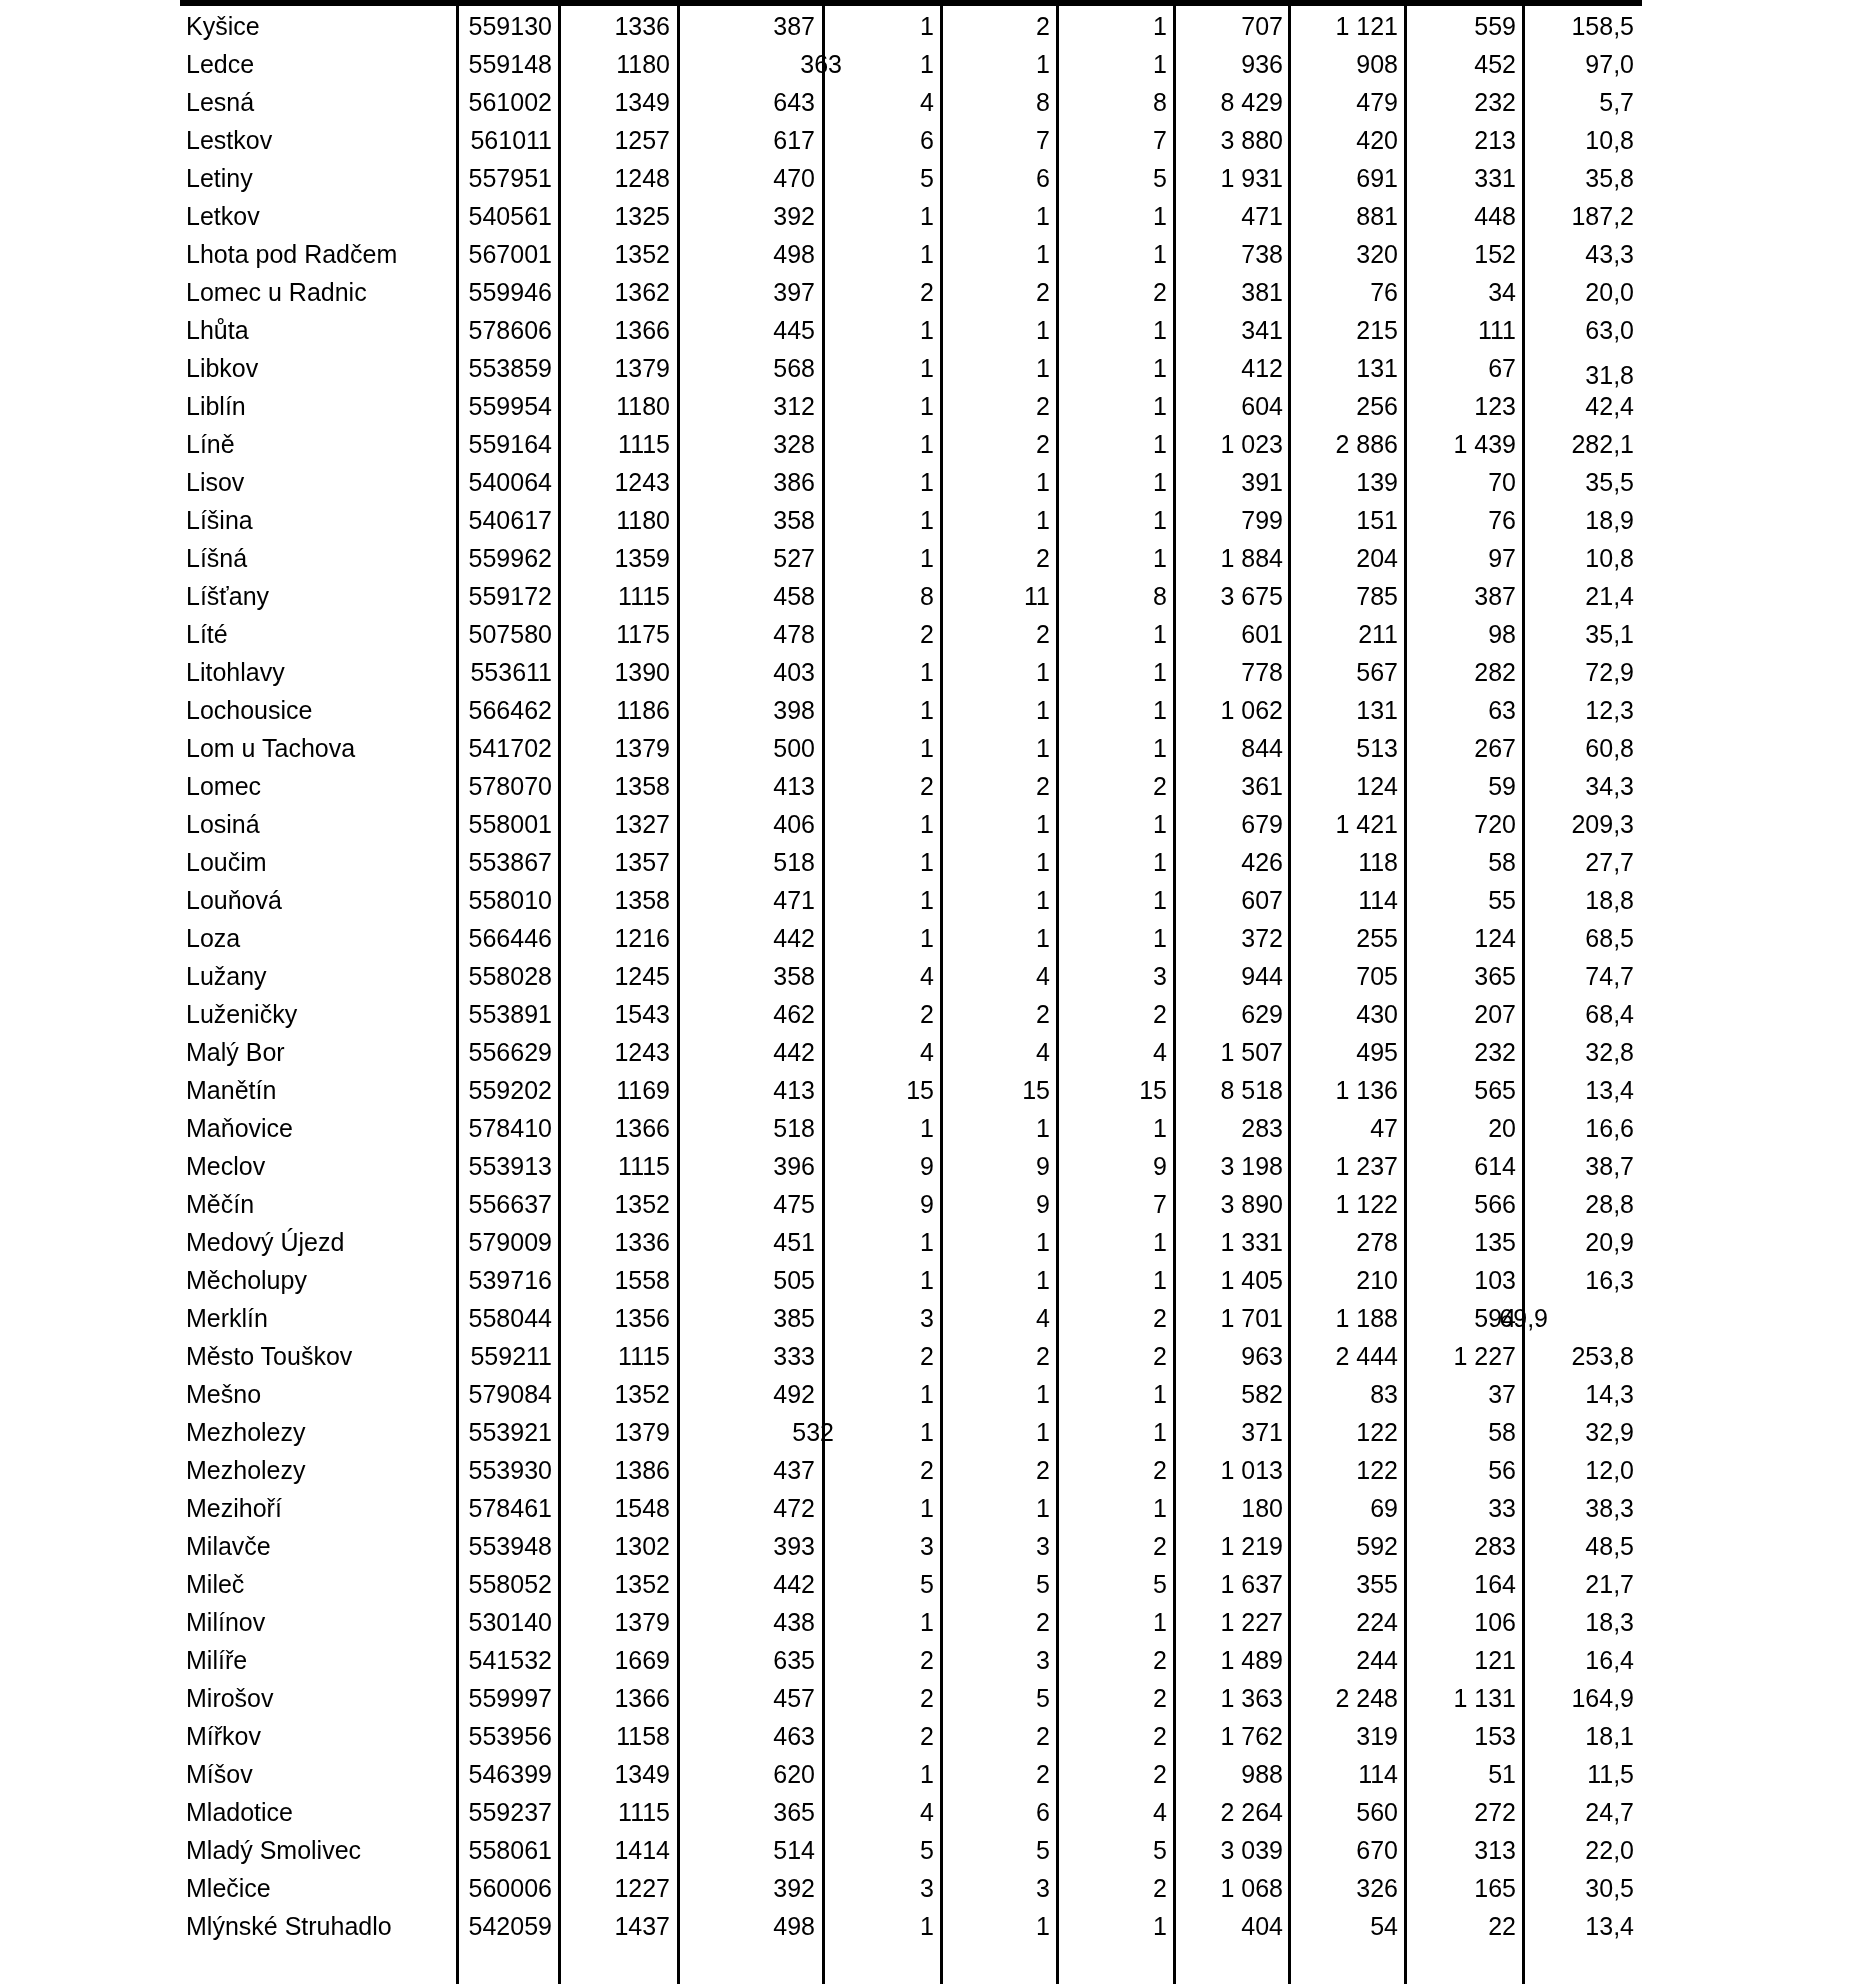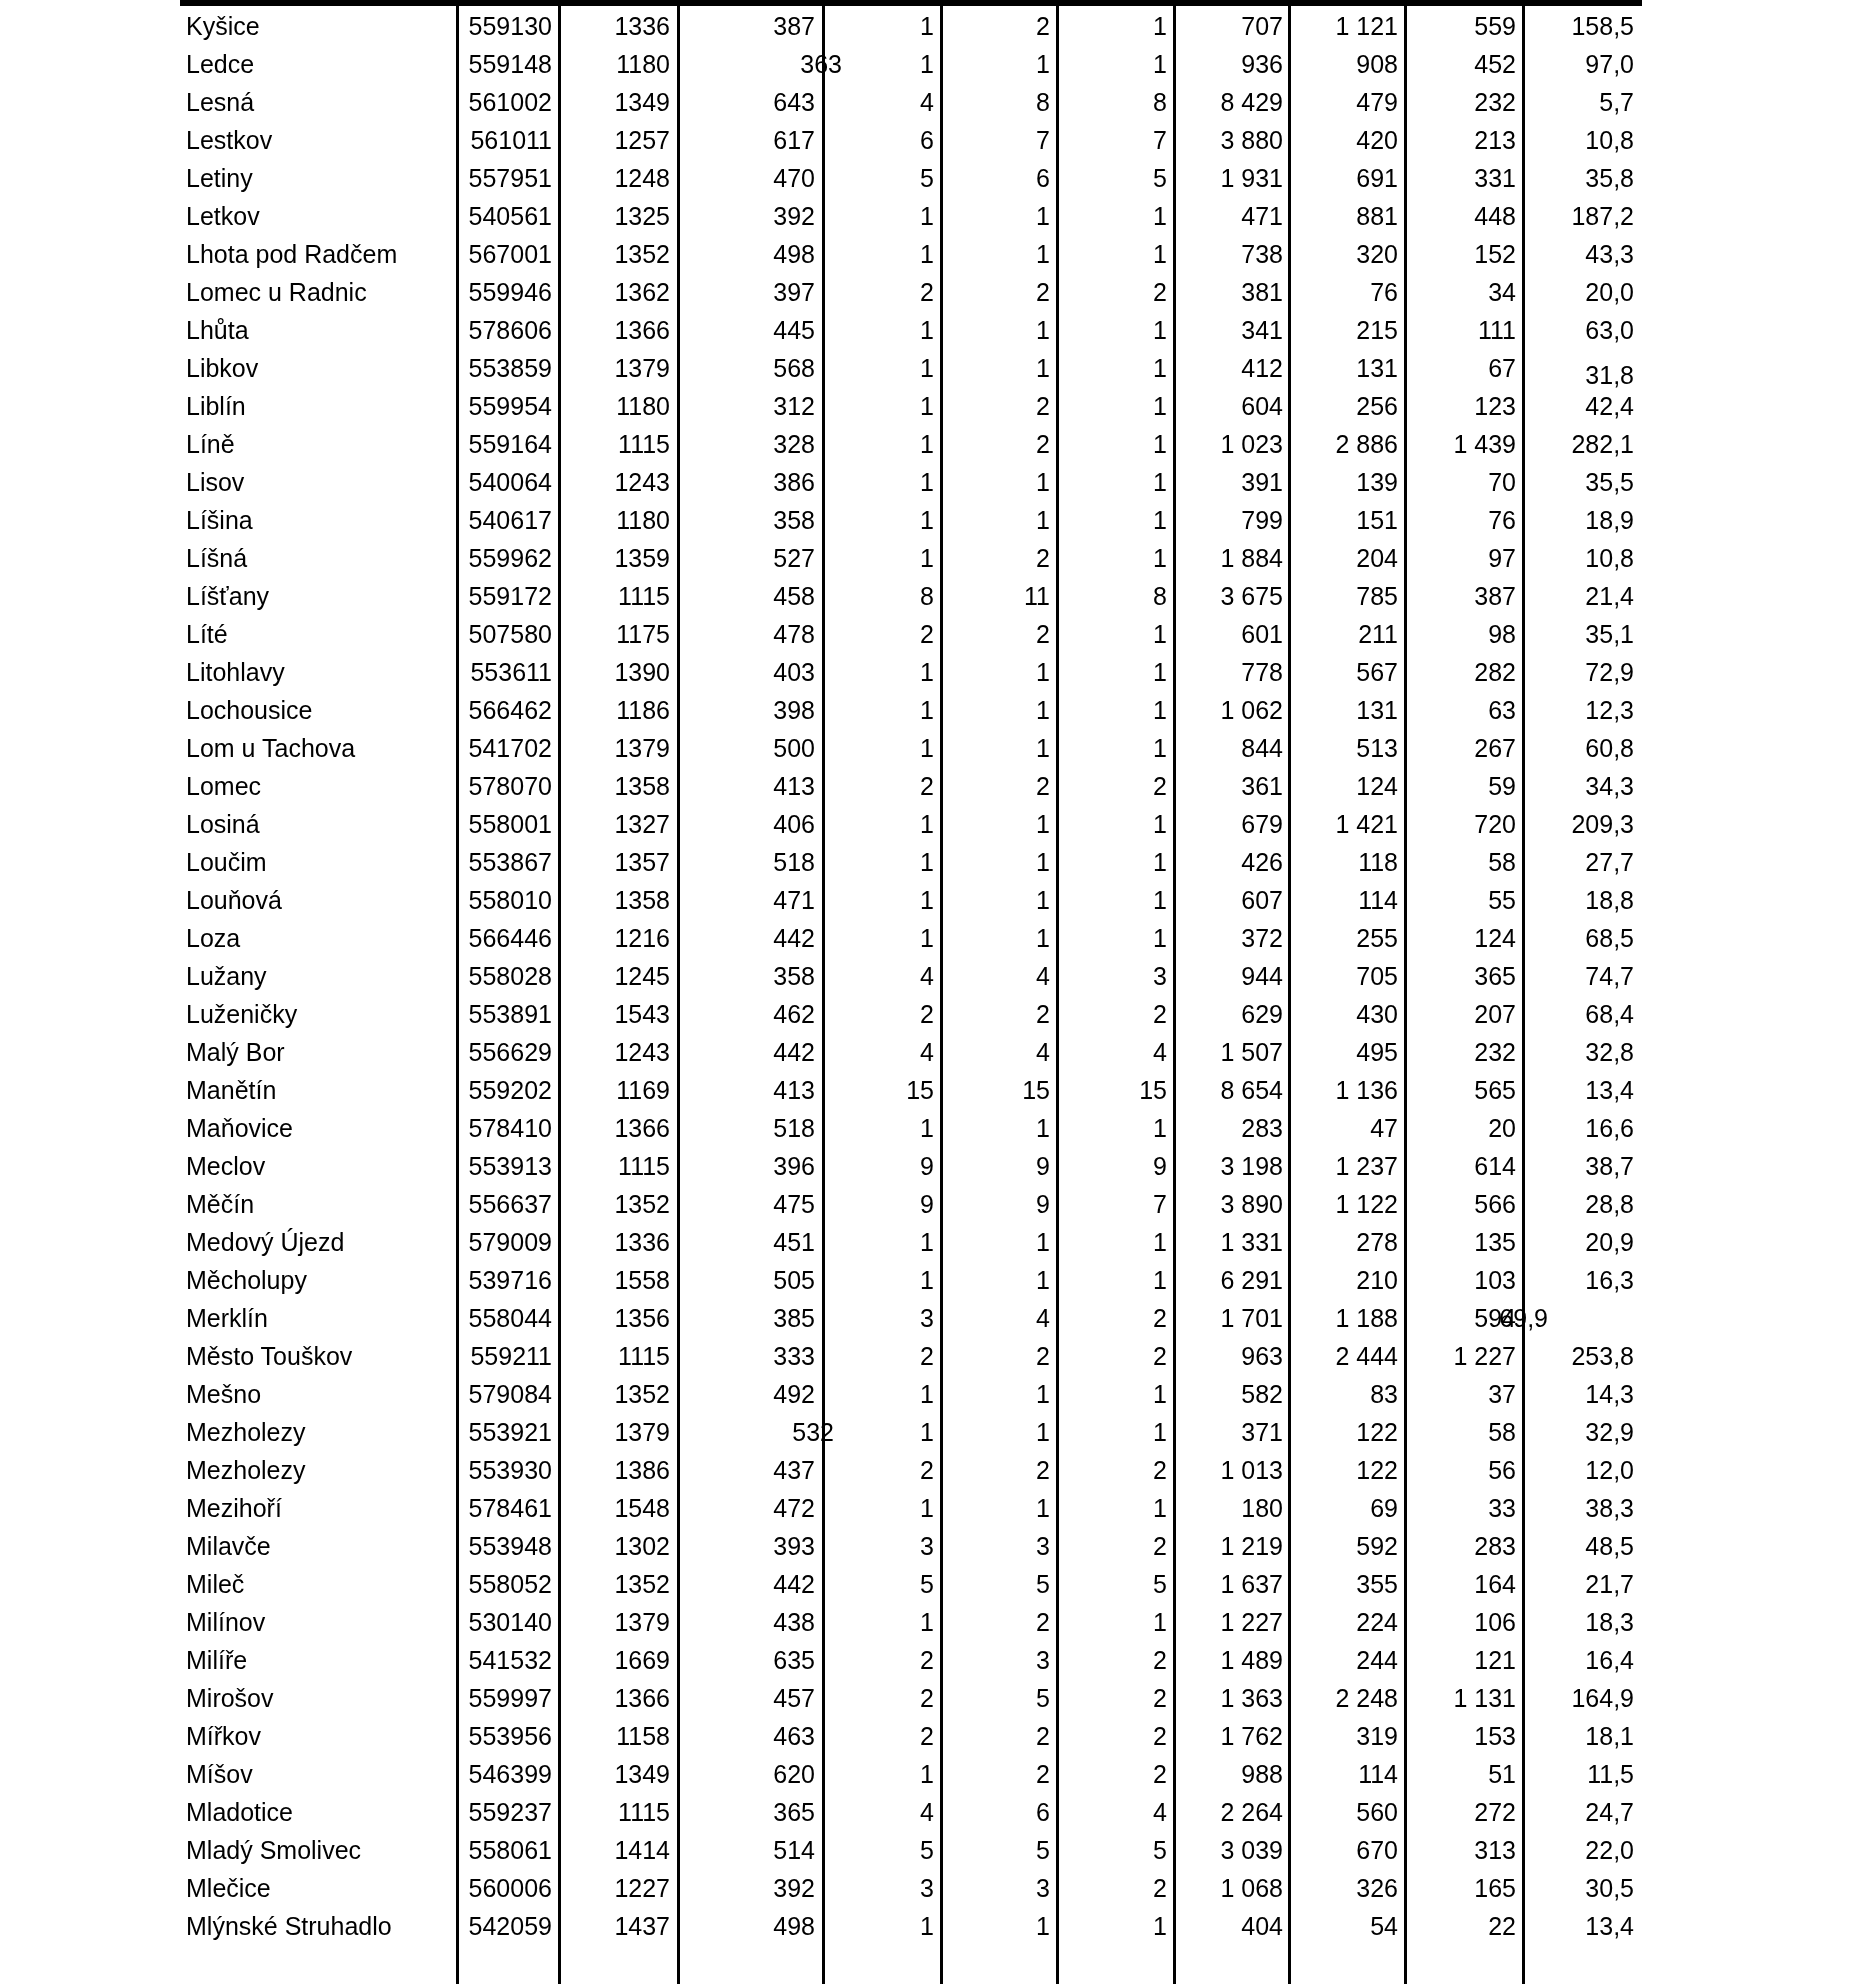--- a/index.html
+++ b/index.html
@@ -398,21 +398,21 @@
         <div class="cell num" style="left: 1526px; width: 108px;">32,8</div>
       </div>
       <div class="row">
         <div class="cell c-name">Manětín</div>
         <div class="cell num" style="left: 461px; width: 91px;">559202</div>
         <div class="cell num" style="left: 562px; width: 108px;">1169</div>
         <div class="cell num" style="left: 681px; width: 134px;">413</div>
         <div class="cell num" style="left: 827px; width: 107px;">15</div>
         <div class="cell num" style="left: 944px; width: 106px;">15</div>
         <div class="cell num" style="left: 1061px; width: 106px;">15</div>
-        <div class="cell num" style="left: 1178px; width: 105px;">8 654</div>
+        <div class="cell num" style="left: 1178px; width: 105px;">8 518</div>
         <div class="cell num" style="left: 1293px; width: 105px;">1 136</div>
         <div class="cell num" style="left: 1409px; width: 107px;">565</div>
         <div class="cell num" style="left: 1526px; width: 108px;">13,4</div>
       </div>
       <div class="row">
         <div class="cell c-name">Maňovice</div>
         <div class="cell num" style="left: 461px; width: 91px;">578410</div>
         <div class="cell num" style="left: 562px; width: 108px;">1366</div>
         <div class="cell num" style="left: 681px; width: 134px;">518</div>
         <div class="cell num" style="left: 827px; width: 107px;">1</div>
@@ -463,21 +463,21 @@
         <div class="cell num" style="left: 1526px; width: 108px;">20,9</div>
       </div>
       <div class="row">
         <div class="cell c-name">Měcholupy</div>
         <div class="cell num" style="left: 461px; width: 91px;">539716</div>
         <div class="cell num" style="left: 562px; width: 108px;">1558</div>
         <div class="cell num" style="left: 681px; width: 134px;">505</div>
         <div class="cell num" style="left: 827px; width: 107px;">1</div>
         <div class="cell num" style="left: 944px; width: 106px;">1</div>
         <div class="cell num" style="left: 1061px; width: 106px;">1</div>
-        <div class="cell num" style="left: 1178px; width: 105px;">6 291</div>
+        <div class="cell num" style="left: 1178px; width: 105px;">1 405</div>
         <div class="cell num" style="left: 1293px; width: 105px;">210</div>
         <div class="cell num" style="left: 1409px; width: 107px;">103</div>
         <div class="cell num" style="left: 1526px; width: 108px;">16,3</div>
       </div>
       <div class="row">
         <div class="cell c-name">Merklín</div>
         <div class="cell num" style="left: 461px; width: 91px;">558044</div>
         <div class="cell num" style="left: 562px; width: 108px;">1356</div>
         <div class="cell num" style="left: 681px; width: 134px;">385</div>
         <div class="cell num" style="left: 827px; width: 107px;">3</div>

